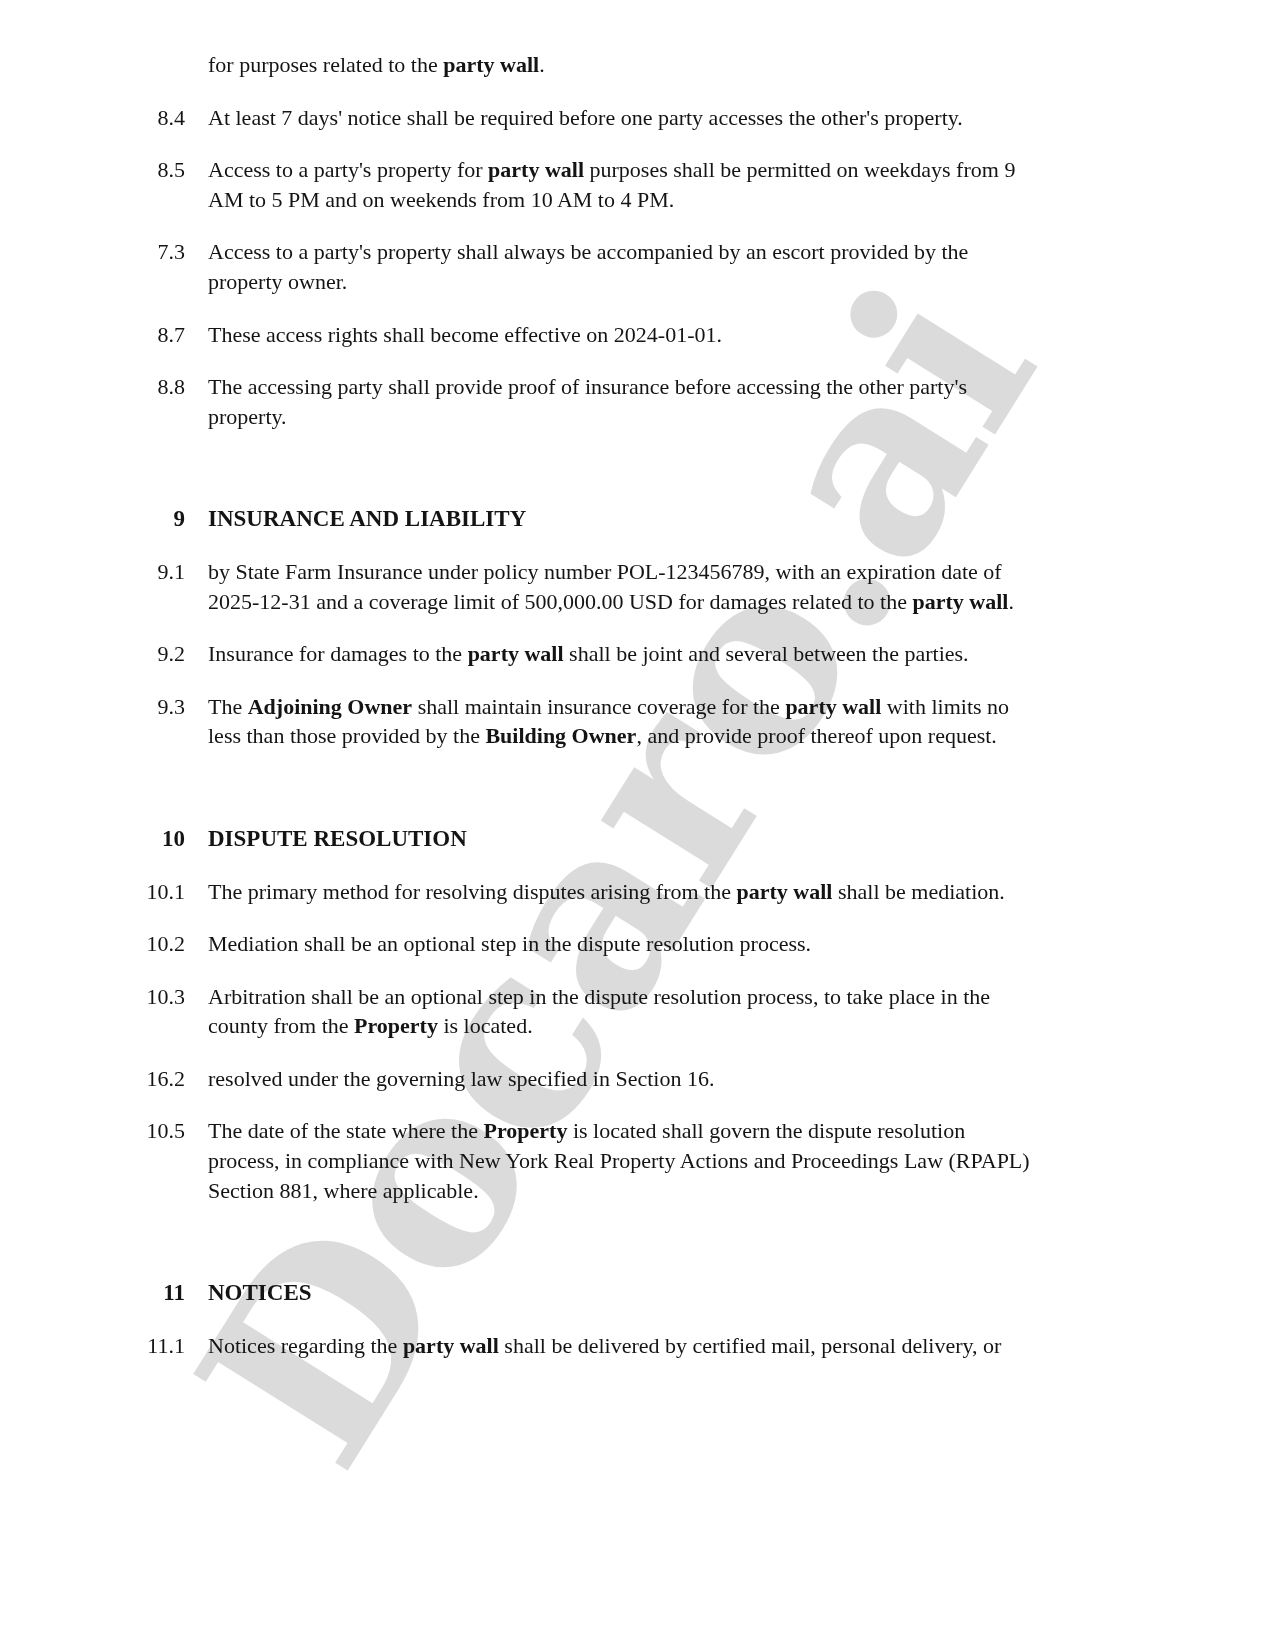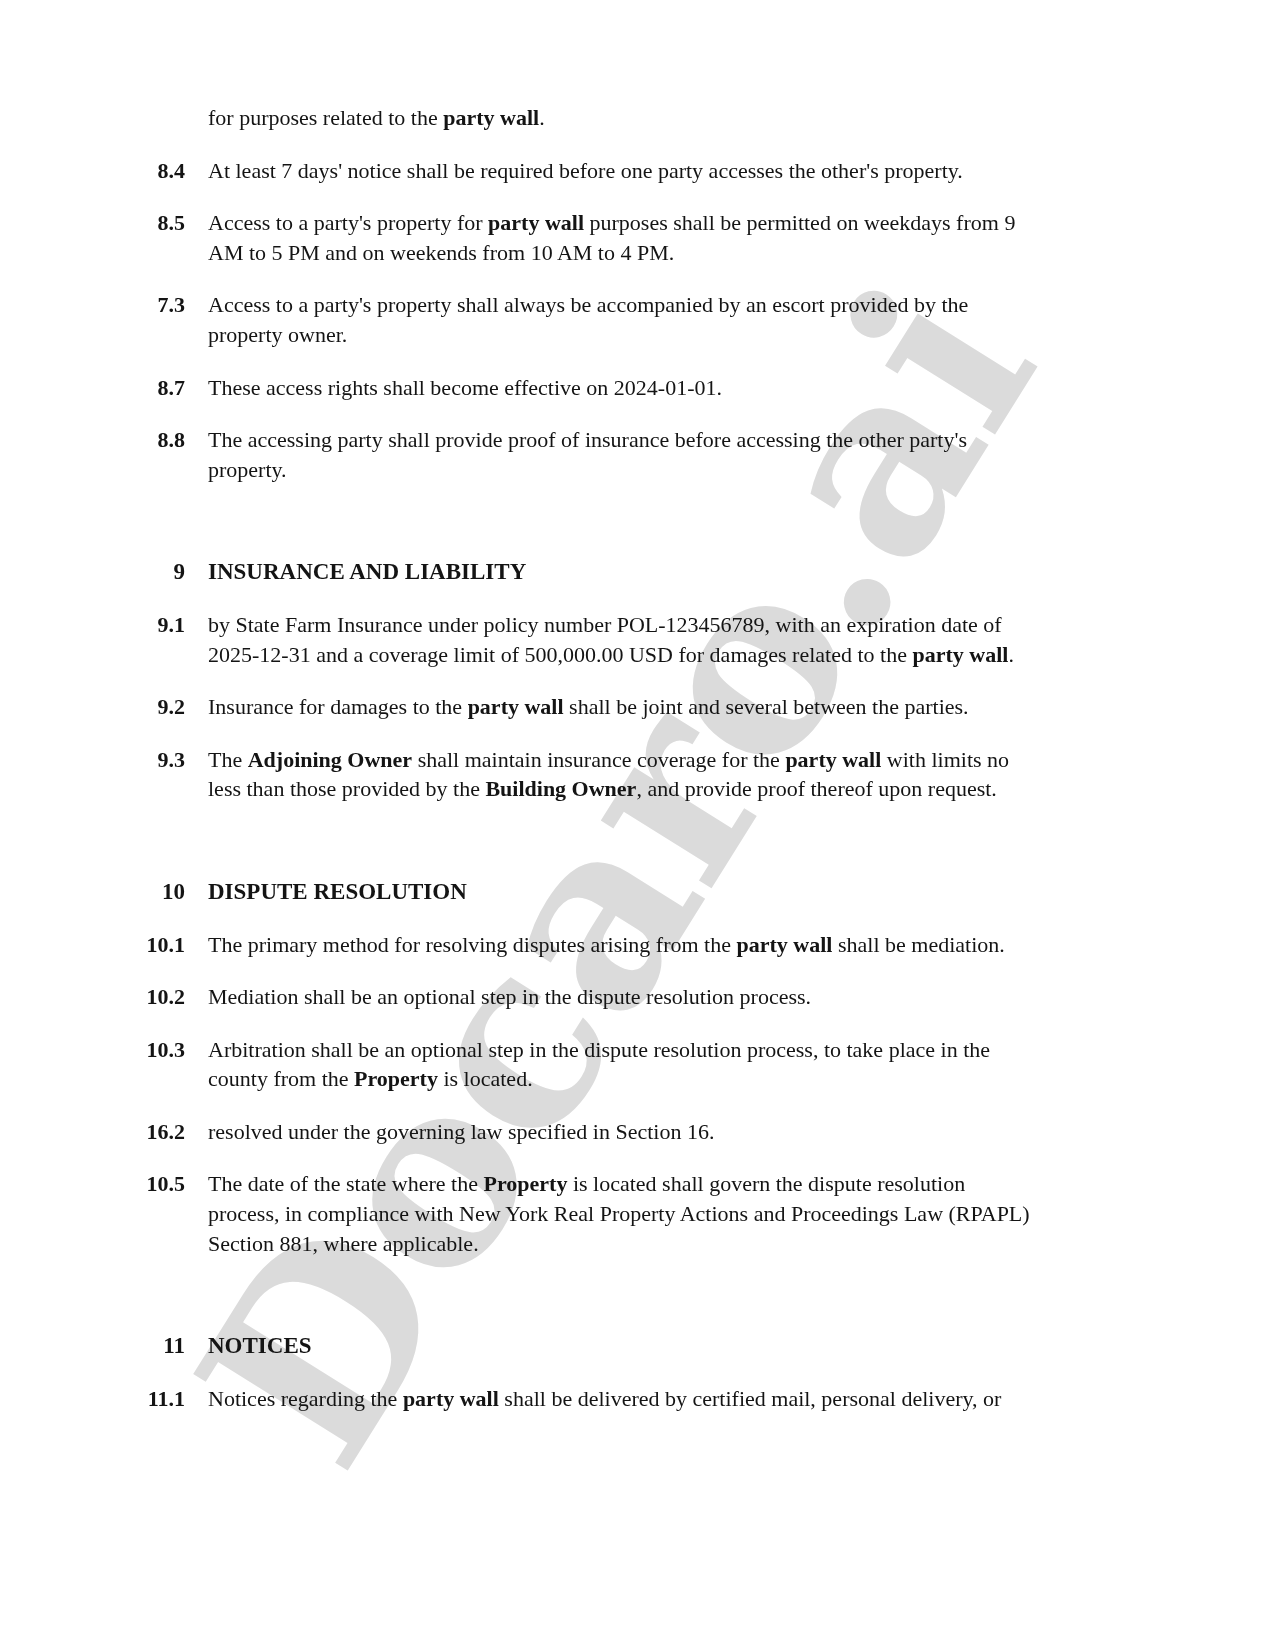--- a/index.html
+++ b/index.html
@@ -28,41 +28,40 @@
     color: #dbdbdb;
     white-space: nowrap;
     z-index: 0;
     user-select: none;
   }
   .doc {
     position: absolute;
     left: 0;
     top: 0;
     width: 1275px;
-    padding-top: 103px;
+    padding-top: 50px;
     z-index: 1;
   }
   .block {
     display: flex;
     align-items: flex-start;
     margin-top: 23px;
     font-size: 22px;
   }
   .block.first { margin-top: 0; }
   .block.heading {
     margin-top: 73px;
     font-weight: bold;
     font-size: 23px;
   }
   .num {
     flex: 0 0 185px;
     width: 185px;
     text-align: right;
     line-height: 29.6px;
-    font-weight: bold;
   }
   .btxt {
     margin-left: 23px;
     width: 960px;
   }
   .line {
     line-height: 29.6px;
     white-space: nowrap;
   }
   .run-b { font-weight: bold; }

